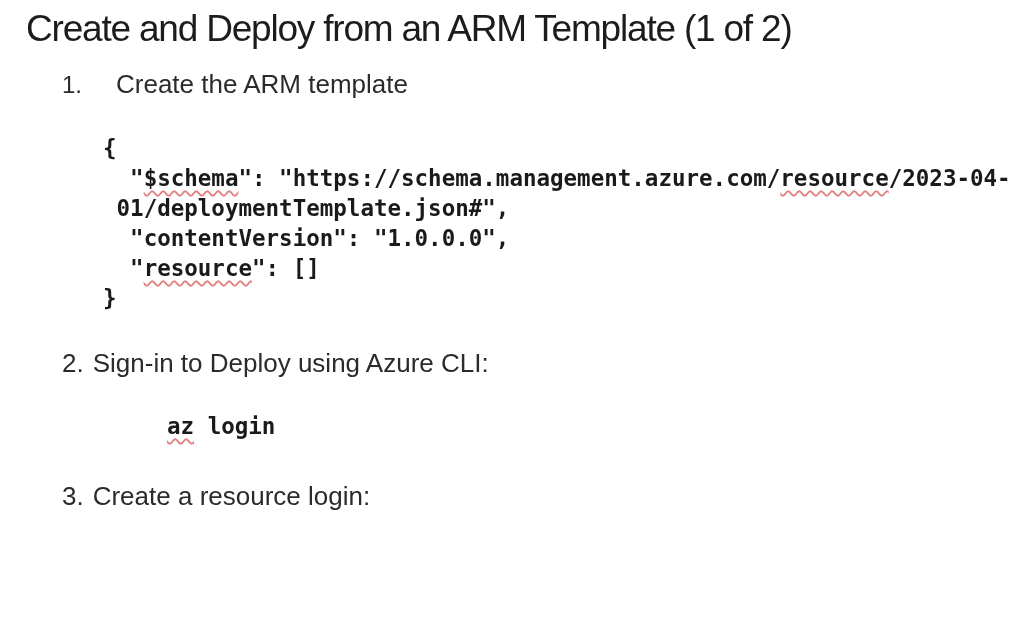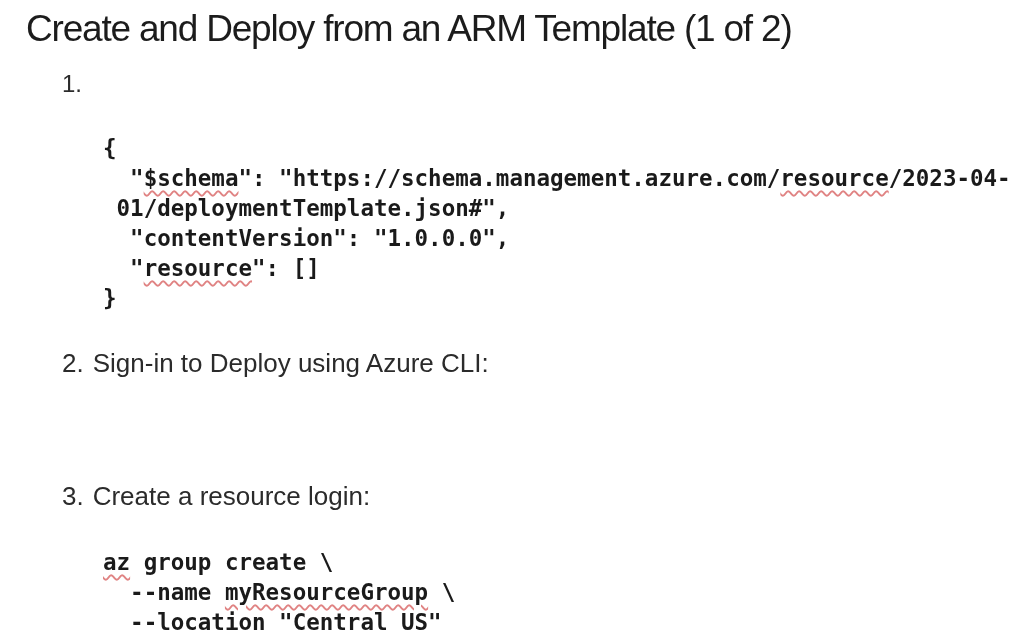--- a/index.html
+++ b/index.html
@@ -64,41 +64,40 @@
 </style>
 </head>
 <body>
 
 <div class="slide">
 
   <h1 class="title">Create and Deploy from an ARM Template (1 of 2)</h1>
 
   <div class="step step-first pos-step1">
     <span class="num">1.</span>
+    <span class="lbl">Create the ARM template</span>
   </div>
 
   <div class="code pos-json">
       <div class="code-line"><span>{</span></div>
       <div class="code-line"><span>  "</span><span class="sq">$schema</span><span>": "https://schema.management.azure.com/</span><span class="sq">resource</span><span>/2023-04-</span></div>
       <div class="code-line"><span> 01/deploymentTemplate.json#",</span></div>
       <div class="code-line"><span>  "contentVersion": "1.0.0.0",</span></div>
       <div class="code-line"><span>  "</span><span class="sq">resource</span><span>": []</span></div>
       <div class="code-line"><span>}</span></div>
     </div>
 
   <div class="step pos-step2">
     <span class="num">2.</span>
     <span class="lbl">Sign-in to Deploy using Azure CLI:</span>
   </div>
 
+  <div class="code pos-login">
+      <div class="code-line"><span class="sq">az</span><span> login</span></div>
+    </div>
 
   <div class="step pos-step3">
     <span class="num">3.</span>
     <span class="lbl">Create a resource login:</span>
   </div>
 
-  <div class="code pos-group">
-      <div class="code-line"><span class="sq">az</span><span> group create \</span></div>
-      <div class="code-line"><span>  --name </span><span class="sq">myResourceGroup</span><span> \</span></div>
-      <div class="code-line"><span>  --location "Central US"</span></div>
-    </div>
 
 </div>
 
 </body></html>

